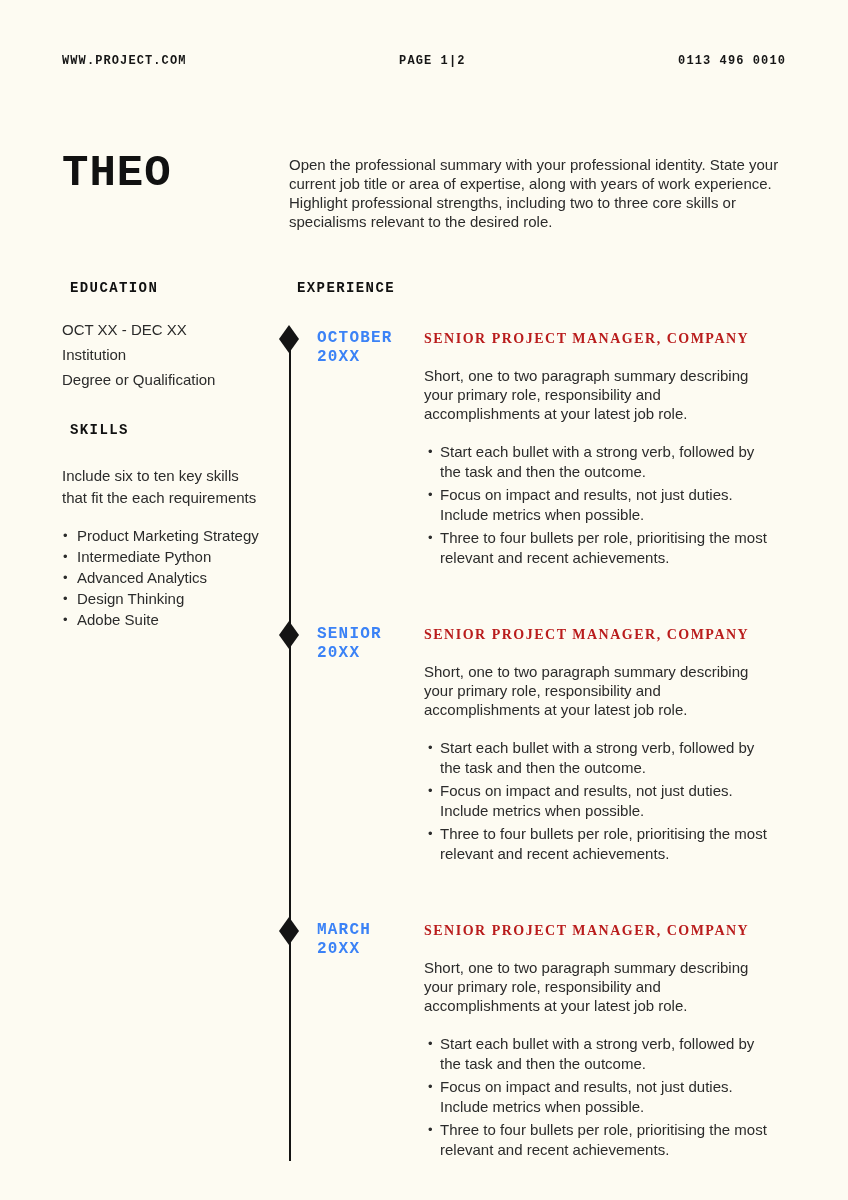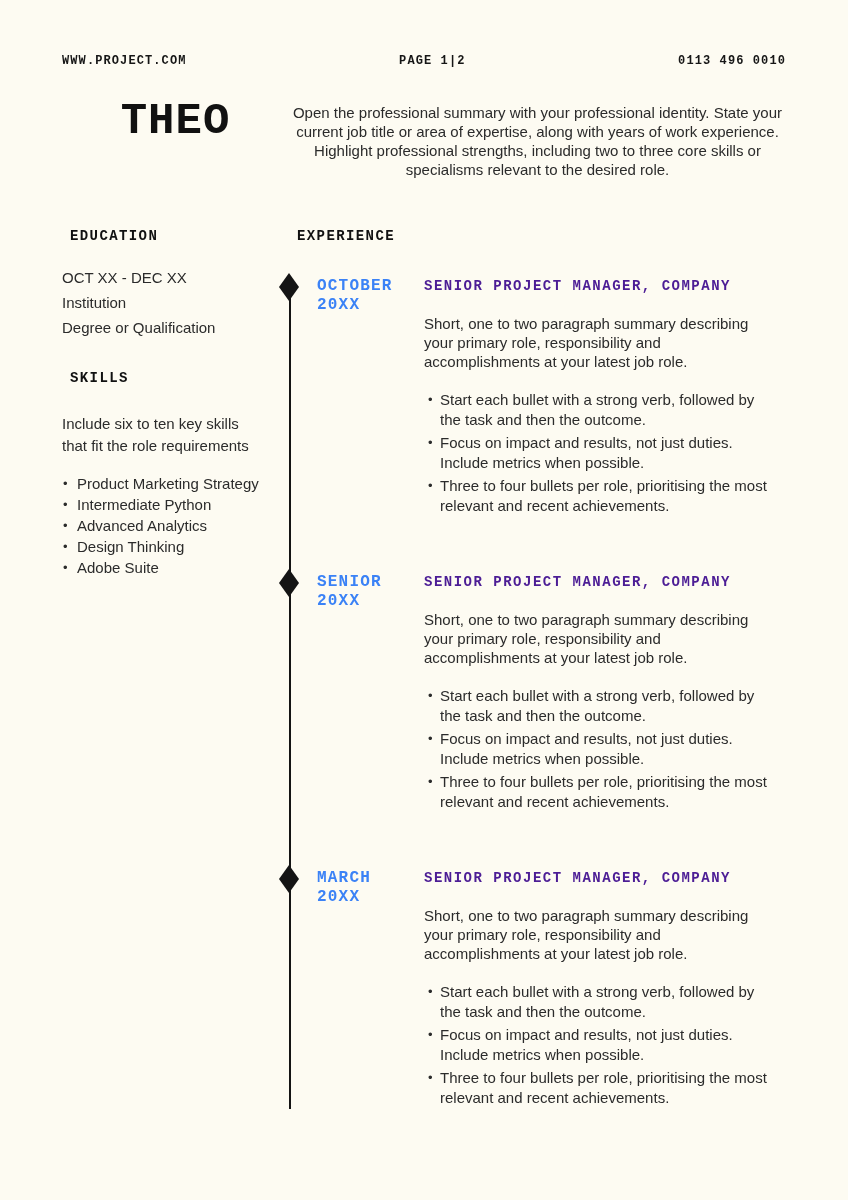--- a/index.html
+++ b/index.html
@@ -14,21 +14,21 @@
   .page { width: 848px; height: 1200px; padding: 54px 62px 0 62px; }
 
   
   .topbar {
     display: flex; justify-content: space-between; align-items: baseline;
     font-family: "Liberation Mono", monospace; font-weight: 700;
     font-size: 12px; letter-spacing: 1.1px; color: #161616;
   }
 
   
-  .intro-row { display: grid; grid-template-columns: 227px 1fr; margin-top: 30px; text-align: center; }
+  .intro-row { display: grid; grid-template-columns: 227px 1fr; margin-top: 82px; }
   .name {
     margin: 0; font-family: "Liberation Mono", monospace; font-weight: 700;
     font-size: 44px; line-height: 47px; letter-spacing: 1px; color: #111;
   }
   .name span { display: block; }
   .prof-summary { margin: 5px 0 0 0; font-size: 15px; line-height: 19px; max-width: 497px; }
 
   
   .main-row { display: grid; grid-template-columns: 227px 1fr; margin-top: 42px; }
 
@@ -55,22 +55,22 @@
     position: absolute; left: -38px; top: -4px; width: 20px; height: 28px;
     background: #141414; clip-path: polygon(50% 0, 100% 50%, 50% 100%, 0 50%);
   }
   .entry-date {
     font-family: "Liberation Mono", monospace; font-weight: 700;
     font-size: 16px; line-height: 19px; letter-spacing: 1.2px; color: #3b82f6;
   }
   .entry-date span { display: block; }
   .entry-content { max-width: 350px; }
   .entry-title {
-    margin: 0; font-family: Liberation Mono, monospace; font-weight: 700;
-    font-size: 14px; line-height: 19px; letter-spacing: 1.5px; color: #4c1d95;
+    margin: 0; font-family: Liberation Serif, serif; font-weight: 700;
+    font-size: 14px; line-height: 19px; letter-spacing: 1.5px; color: #b91c1c;
   }
   .entry-summary { margin: 18px 0 0 0; font-size: 15px; line-height: 19px; }
   .entry-bullets { margin: 19px 0 0 0; padding: 0; list-style: none; font-size: 15px; line-height: 19.5px; }
   .entry-bullets li { position: relative; padding-left: 16px; margin-bottom: 4px; }
   .entry-bullets li::before { content: "•"; position: absolute; left: 4px; top: 0; font-size: 13px; }
 </style>
 </head>
 <body>
 
 <div class="page">
@@ -95,21 +95,21 @@
         <h2 class="section-heading">EDUCATION</h2>
         <div class="edu-lines">
           <p>OCT XX - DEC XX</p>
           <p>Institution</p>
           <p>Degree or Qualification</p>
         </div>
       </section>
 
       <section class="skills-block">
         <h2 class="section-heading">SKILLS</h2>
-        <p class="skills-intro">Include six to ten key skills that fit the role requirements</p>
+        <p class="skills-intro">Include six to ten key skills that fit the each requirements</p>
         <ul class="skills-list">
           <li>Product Marketing Strategy</li>
           <li>Intermediate Python</li>
           <li>Advanced Analytics</li>
           <li>Design Thinking</li>
           <li>Adobe Suite</li>
         </ul>
       </section>
     </aside>
 

